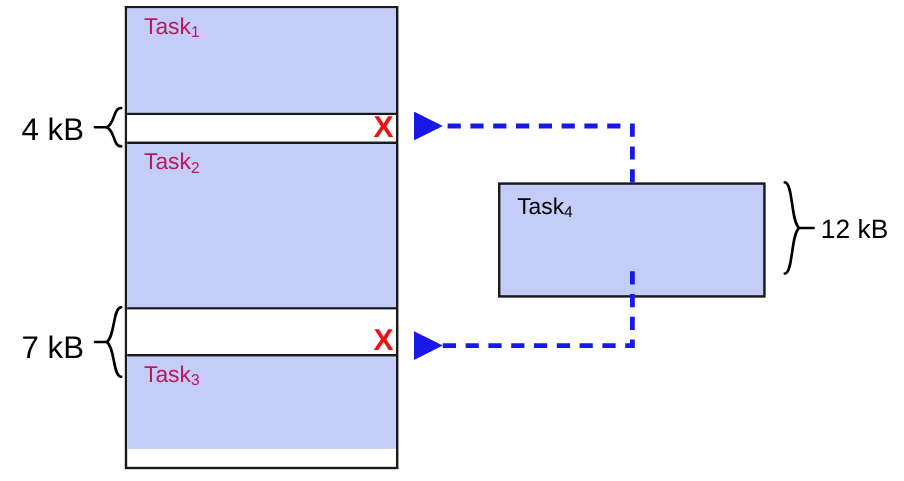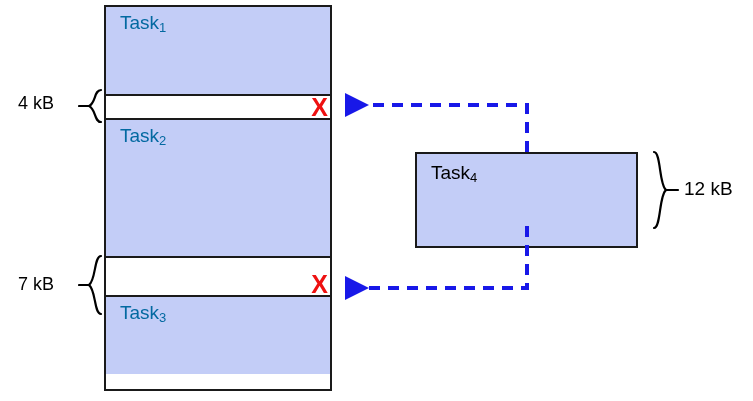--- a/index.html
+++ b/index.html
@@ -36,21 +36,21 @@
     border-top: 2px solid #1a1a1a;
     border-bottom: 2px solid #1a1a1a;
   }
   .block.first { border-top: none; }
   .block.last  { border-bottom: none; }
   .block-label {
     position: absolute;
     left: 14px;
     top: 6px;
     font-size: 19px;
-    color: #0369a1;
+    color: #be185d;
     white-space: nowrap;
     line-height: 1.05;
   }
   .block-label sub {
     font-size: 13px;
     vertical-align: baseline;
     position: relative;
     top: 3px;
   }
   .gap {
@@ -66,21 +66,21 @@
     top: 50%;
     transform: translateY(-50%);
     color: #ee1111;
     font-size: 25px;
     font-weight: bold;
     line-height: 1;
     font-family: "Liberation Sans", sans-serif;
   }
   .size-label {
     position: absolute;
-    font-size: 18px;
+    font-size: 26px;
     color: #000000;
     white-space: nowrap;
   }
   .brace {
     position: absolute;
   }
   .task4-box {
     position: absolute;
     left: 415px;
     top: 152px;
@@ -109,21 +109,21 @@
     position: absolute;
     left: 0; top: 0;
     width: 753px;
     height: 401px;
     pointer-events: none;
   }
   .size12 {
     position: absolute;
     left: 684px;
     top: 178px;
-    font-size: 19px;
+    font-size: 22px;
   }
 </style>
 </head>
 <body>
 
 <div id="canvas">
 
   <div class="mem-column">
 
     <div class="block first" style="top:0px; height:89px;">

